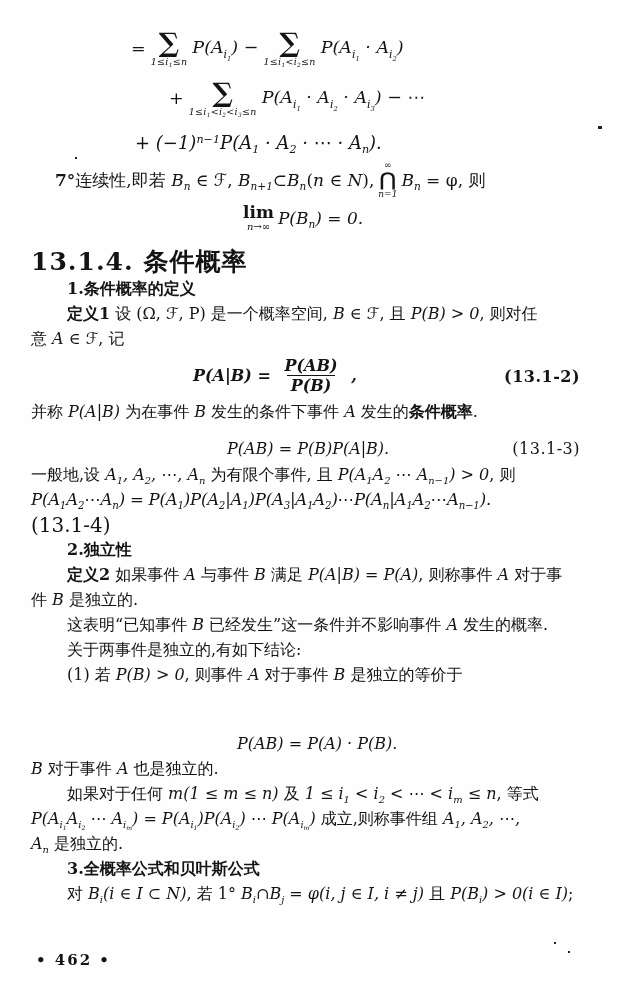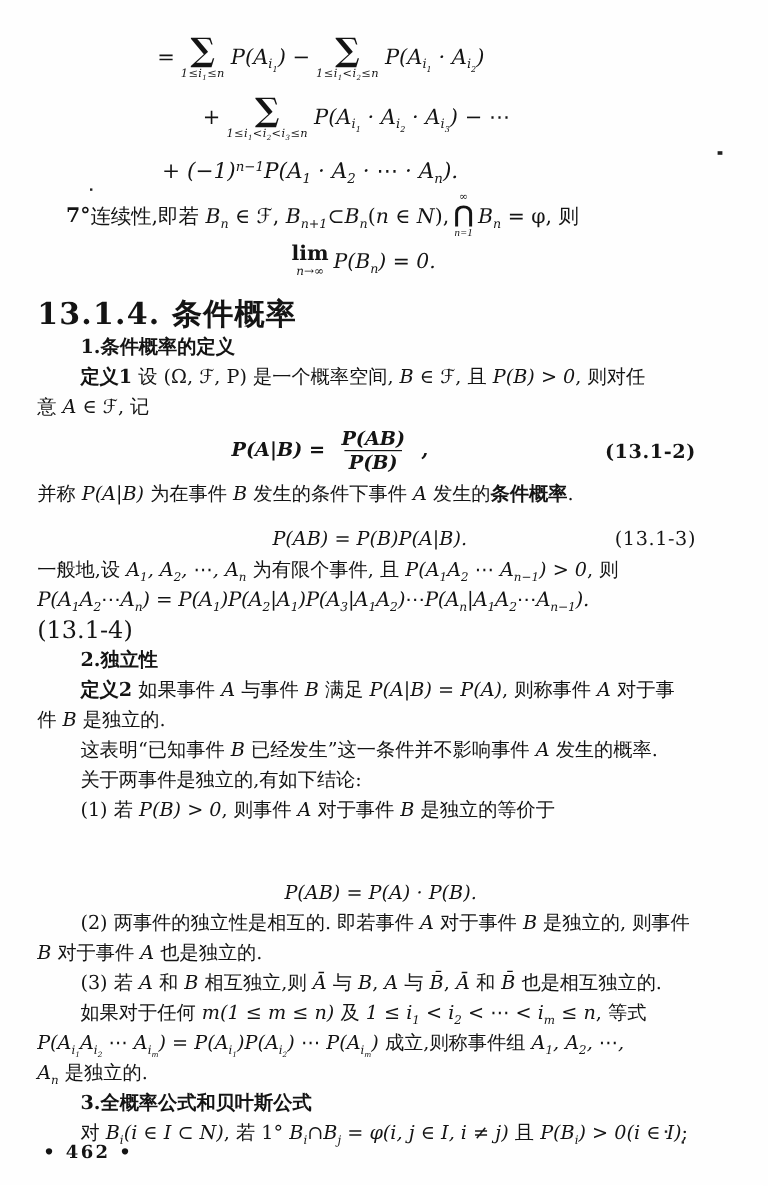--- a/index.html
+++ b/index.html
@@ -26,21 +26,21 @@
   .eqrow{white-space:nowrap;font-size:17.5px;}
   .r1{margin-left:100px;height:44px;display:flex;align-items:center;}
   .r2{margin-left:138px;margin-top:6px;height:44px;display:flex;align-items:center;}
   .r3{margin-left:104px;margin-top:10px;height:26px;line-height:26px;font-size:18px;}
   .bigop{display:inline-flex;flex-direction:column;align-items:center;vertical-align:middle;margin:0 5px;}
   .bigop .op{font-size:27px;line-height:1.05;font-style:normal;font-weight:bold;}
   .bigop .lims{font-size:9.5px;line-height:1.1;font-style:italic;letter-spacing:0.3px;}
   .capop{display:inline-flex;flex-direction:column;align-items:center;vertical-align:middle;margin:0 4px;}
   .capop .cap-top{font-size:9px;line-height:1;}
   .capop .cap-op{font-size:19px;line-height:1.05;font-weight:bold;}
-  .capop .cap-bot{font-size:9px;line-height:1;font-style:italic;font-family:Liberation Serif, serif;}
+  .capop .cap-bot{font-size:9px;line-height:1;font-style:italic;}
   .limstack{display:inline-flex;flex-direction:column;align-items:center;vertical-align:middle;margin-right:4px;}
   .limstack .lop{font-size:17px;line-height:1.05;font-weight:bold;font-style:normal;}
   .limstack .lsub{font-size:10px;line-height:1;font-style:italic;}
   .disp{position:relative;white-space:nowrap;}
   .eqno{position:absolute;right:0;top:50%;transform:translateY(-50%);font-style:normal;font-size:16px;letter-spacing:0.5px;}
   .frac{display:inline-flex;flex-direction:column;align-items:center;vertical-align:middle;margin:0 4px;}
   .frac .num{padding:0 4px;line-height:1.2;}
   .frac .den{border-top:1.6px solid #141414;padding:0 4px;line-height:1.25;}
   .eq2row{height:46px;display:flex;align-items:center;margin-top:2px;font-weight:bold;}
   .eq2row .content{margin-left:162px;}
@@ -141,24 +141,22 @@
 
   <div class="line ind"><b>定义2</b><span>  如果事件 <i>A</i> 与事件 <i>B</i> 满足 <i>P(A|B) = P(A)</i>, 则称事件 <i>A</i> 对于事</span></div>
   <div class="line">件 <i>B</i> 是独立的.</div>
 
   <div class="line ind">这表明“已知事件 <i>B</i> 已经发生”这一条件并不影响事件 <i>A</i> 发生的概率.</div>
   <div class="line ind">关于两事件是独立的,有如下结论:</div>
 
   <div class="line ind">(1) 若 <i>P(B) &gt; 0</i>, 则事件 <i>A</i> 对于事件 <i>B</i> 是独立的等价于</div>
   <div class="line eqi center-eq">P(AB) = P(A) · P(B).</div>
 
-  <div class="line ind">(2) 两事件的独立性是相互的.  即若事件 <i>A</i> 对于事件 <i>B</i> 是独立的, 则事件</div>
   <div class="line"><i>B</i> 对于事件 <i>A</i> 也是独立的.</div>
 
-  <div class="line ind">(3) 若 <i>A</i> 和 <i>B</i> 相互独立,则 <i>Ā</i> 与 <i>B</i>, <i>A</i> 与 <i>B̄</i>, <i>Ā</i> 和 <i>B̄</i> 也是相互独立的.</div>
 
   <div class="line ind">如果对于任何 <i>m(1 ≤ m ≤ n)</i> 及 <i>1 ≤ i<sub>1</sub> &lt; i<sub>2</sub> &lt; ⋯ &lt; i<sub>m</sub> ≤ n</i>, 等式</div>
   <div class="line"><i>P(A<sub>i<sub>1</sub></sub>A<sub>i<sub>2</sub></sub> ⋯ A<sub>i<sub>m</sub></sub>) = P(A<sub>i<sub>1</sub></sub>)P(A<sub>i<sub>2</sub></sub>) ⋯ P(A<sub>i<sub>m</sub></sub>)</i> 成立,则称事件组 <i>A<sub>1</sub>, A<sub>2</sub>, ⋯,</i></div>
   <div class="line"><i>A<sub>n</sub></i> 是独立的.</div>
 
   <div class="line ind subhead">3.全概率公式和贝叶斯公式</div>
 
   <div class="line ind">对 <i>B<sub>i</sub>(i ∈ I ⊂ N)</i>, 若 1° <i>B<sub>i</sub>∩B<sub>j</sub> = φ(i, j ∈ I, i ≠ j)</i> 且 <i>P(B<sub>i</sub>) &gt; 0(i ∈ I)</i>;</div>
 
   <div class="pagenum">• 462 •</div>

